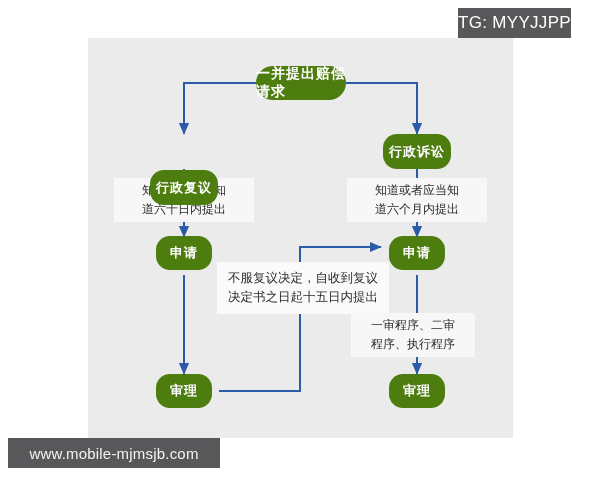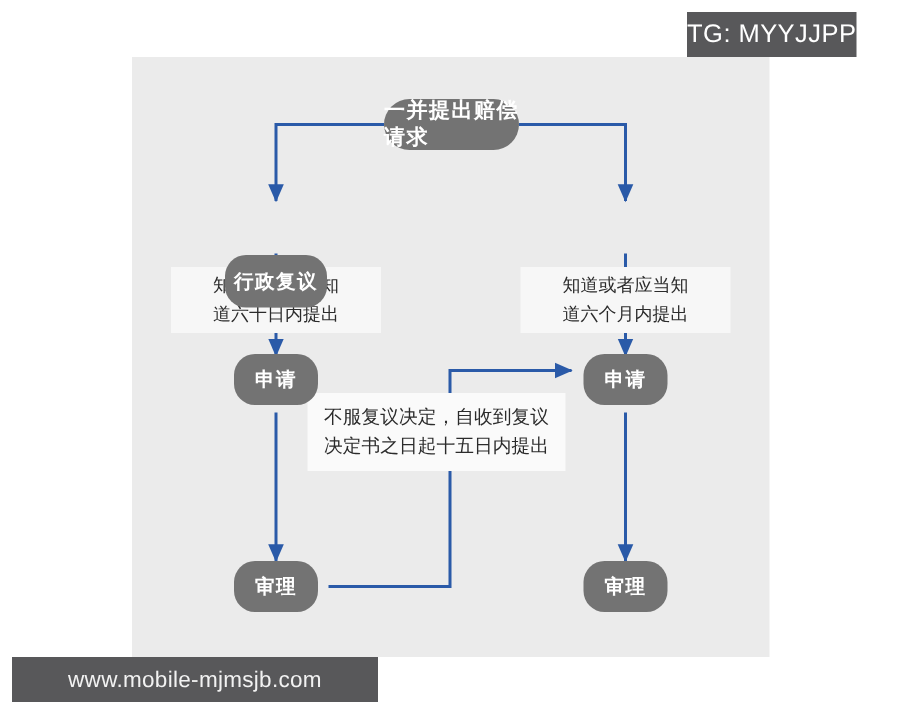--- a/index.html
+++ b/index.html
@@ -29,21 +29,21 @@
     display: flex;
     align-items: center;
     justify-content: center;
   }
 
   
   #url-watermark {
     position: absolute;
     left: 8px;
     top: 438px;
-    width: 244px;
+    width: 212px;
     height: 30px;
     background: #58585a;
     color: #f2f2f2;
     font-size: 15px;
     display: flex;
     align-items: center;
     justify-content: center;
     letter-spacing: 0.2px;
   }
 
@@ -61,21 +61,21 @@
     position: absolute;
     left: 0;
     top: 0;
     width: 425px;
     height: 400px;
   }
 
   
   .node {
     position: absolute;
-    background: #737373;
+    background: #4d7c0f;
     color: #ffffff;
     border-radius: 14px;
     display: flex;
     align-items: center;
     justify-content: center;
     font-size: 13px;
     font-weight: bold;
     letter-spacing: 1px;
     box-sizing: border-box;
     z-index: 3;
@@ -154,20 +154,23 @@
   </svg>
 
   <div class="node wide" style="left:168px; top:28px; width:90px; height:34px;">
     <span>一并提出赔偿请求</span>
   </div>
 
   <div class="node" style="left:62px; top:96px; width:68px; height:35px;margin-top:36px;">
     <span>行政复议</span>
   </div>
 
+  <div class="node" style="left:295px; top:96px; width:68px; height:35px;">
+    <span>行政诉讼</span>
+  </div>
 
   <div class="node" style="left:68px; top:198px; width:56px; height:34px;">
     <span>申请</span>
   </div>
 
   <div class="node" style="left:301px; top:198px; width:56px; height:34px;">
     <span>申请</span>
   </div>
 
   <div class="node" style="left:68px; top:336px; width:56px; height:34px;">
@@ -177,21 +180,23 @@
   <div class="node" style="left:301px; top:336px; width:56px; height:34px;">
     <span>审理</span>
   </div>
 
   <div class="note" style="left:26px; top:140px; width:140px; height:44px;">知道或者应当知
 道六十日内提出</div>
 
   <div class="note" style="left:259px; top:140px; width:140px; height:44px;">知道或者应当知
 道六个月内提出</div>
 
-  <div class="note callout" style="left:117px; top:224px; width:172px; height:52px;">不服复议决定，自收到复议
+  <div class="note callout" style="left:129px; top:224px; width:172px; height:52px;">不服复议决定，自收到复议
 决定书之日起十五日内提出</div>
 
 
+  <div class="note" style="left:263px; top:275px; width:124px; height:44px;">一审程序、二审
+程序、执行程序</div>
 
 
 </div>
 
 <div id="url-watermark">www.mobile-mjmsjb.com</div>
 
 </body></html>

